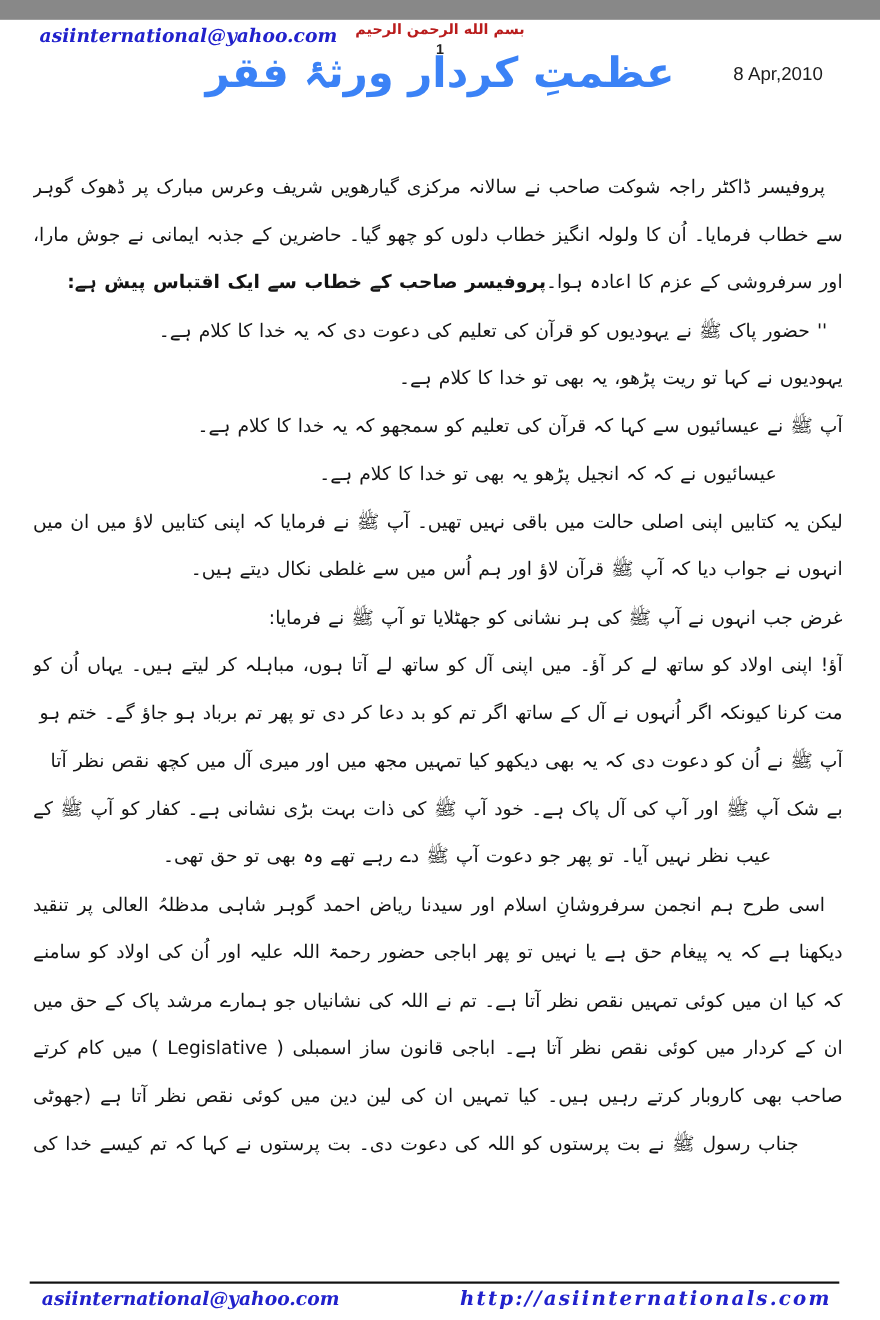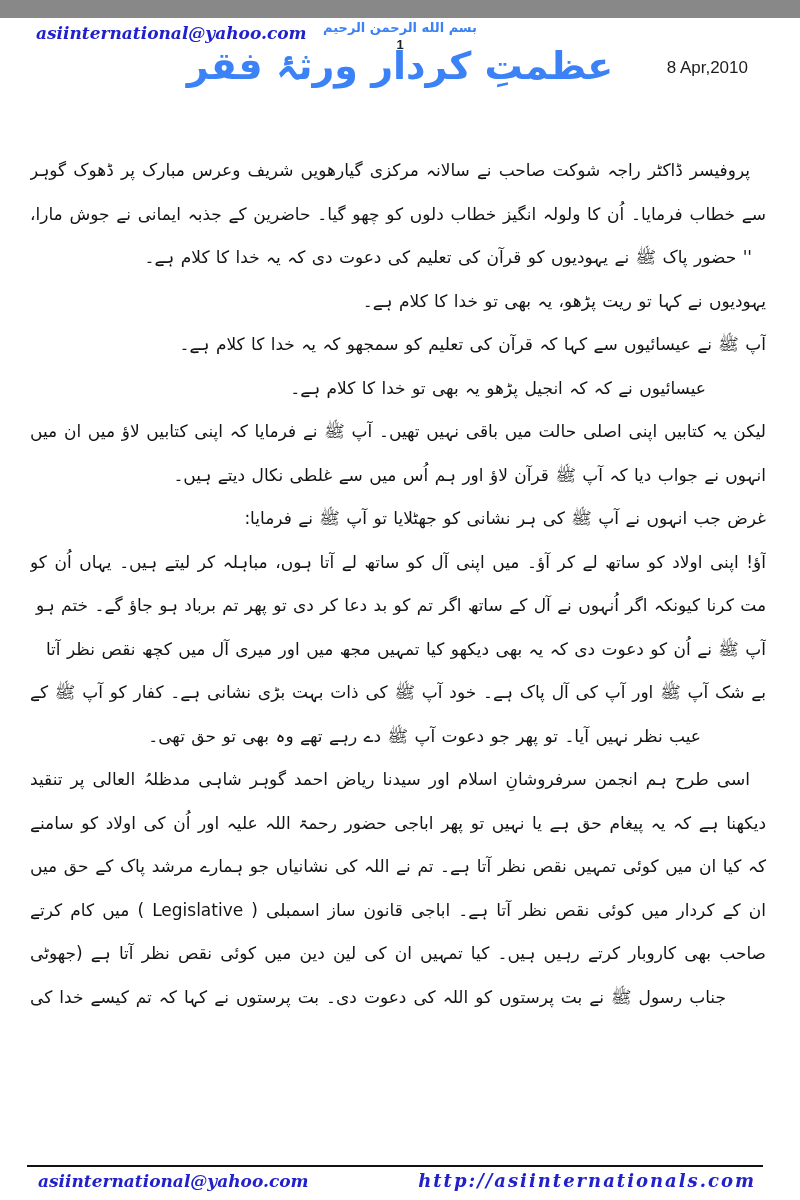--- a/index.html
+++ b/index.html
@@ -16,21 +16,21 @@
   .top-email{
     position:absolute;top:5px;left:36px;
     font-family:"DejaVu Serif",serif;
     font-style:italic;font-weight:bold;
     font-size:17px;color:var(--accent,#2121cc);
     text-decoration:none;
   }
   .bismillah{
     position:absolute;top:2px;left:0;width:100%;
     text-align:center;direction:rtl;
-    font-size:13px;font-weight:bold;color:#3b82f6;
+    font-size:13px;font-weight:bold;color:#b91c1c;
   }
   .pagenum{
     position:absolute;top:19px;left:0;width:100%;
     text-align:center;
     font-family:"Liberation Sans",sans-serif;
     font-size:13px;font-weight:bold;color:#222;
   }
   .doc-title{
     position:absolute;top:26px;left:0;width:100%;
     text-align:center;direction:rtl;
@@ -89,20 +89,21 @@
 
   <div class="pagenum">1</div>
 
   <div class="doc-title">عظمتِ کردار ورثۂ فقر</div>
 
   <div class="doc-date">8 Apr,2010</div>
 
   <div class="doc-body" id="body-lines">
       <div class="line just" dir="rtl" style="padding-right: 16px;"><span>پروفیسر ڈاکٹر راجہ شوکت صاحب نے سالانہ مرکزی گیارھویں شریف وعرس مبارک پر ڈھوک گوہر شاہی میں تمام ذاکرین</span></div>
       <div class="line just" dir="rtl"><span>سے خطاب فرمایا۔ اُن کا ولولہ انگیز خطاب دلوں کو چھو گیا۔ حاضرین کے جذبہ ایمانی نے جوش مارا، ہمتوں نے انگڑائی لی</span></div>
+      <div class="line right" dir="rtl"><span>اور سرفروشی کے عزم کا اعادہ ہوا۔</span><b>پروفیسر صاحب کے خطاب سے ایک اقتباس پیش ہے:</b></div>
       <div class="line right" dir="rtl" style="padding-right: 14px;"><span>'' حضور پاک ﷺ نے یہودیوں کو قرآن کی تعلیم کی دعوت دی کہ یہ خدا کا کلام ہے۔</span></div>
       <div class="line right" dir="rtl"><span>یہودیوں نے کہا تو ریت پڑھو، یہ بھی تو خدا کا کلام ہے۔</span></div>
       <div class="line right" dir="rtl"><span>آپ ﷺ نے عیسائیوں سے کہا کہ قرآن کی تعلیم کو سمجھو کہ یہ خدا کا کلام ہے۔</span></div>
       <div class="line right" dir="rtl" style="padding-right: 60px;"><span>عیسائیوں نے کہ کہ انجیل پڑھو یہ بھی تو خدا کا کلام ہے۔</span></div>
       <div class="line just" dir="rtl"><span>لیکن یہ کتابیں اپنی اصلی حالت میں باقی نہیں تھیں۔ آپ ﷺ نے فرمایا کہ اپنی کتابیں لاؤ میں ان میں غلطی نکال دیتا ہوں۔</span></div>
       <div class="line right" dir="rtl"><span>انہوں نے جواب دیا کہ آپ ﷺ قرآن لاؤ اور ہم اُس میں سے غلطی نکال دیتے ہیں۔</span></div>
       <div class="line right" dir="rtl"><span>غرض جب انہوں نے آپ ﷺ کی ہر نشانی کو جھٹلایا تو آپ ﷺ نے فرمایا:</span></div>
       <div class="line just" dir="rtl"><span>آؤ! اپنی اولاد کو ساتھ لے کر آؤ۔ میں اپنی آل کو ساتھ لے آتا ہوں، مباہلہ کر لیتے ہیں۔ یہاں اُن کو سمجھداروں نے سمجھایا کہ یہ</span></div>
       <div class="line right" dir="rtl"><span>مت کرنا کیونکہ اگر اُنہوں نے آل کے ساتھ اگر تم کو بد دعا کر دی تو پھر تم برباد ہو جاؤ گے۔ ختم ہو جاؤ گے۔</span></div>
       <div class="line right" dir="rtl"><span>آپ ﷺ نے اُن کو دعوت دی کہ یہ بھی دیکھو کیا تمہیں مجھ میں اور میری آل میں کچھ نقص نظر آتا ہے؟</span></div>

